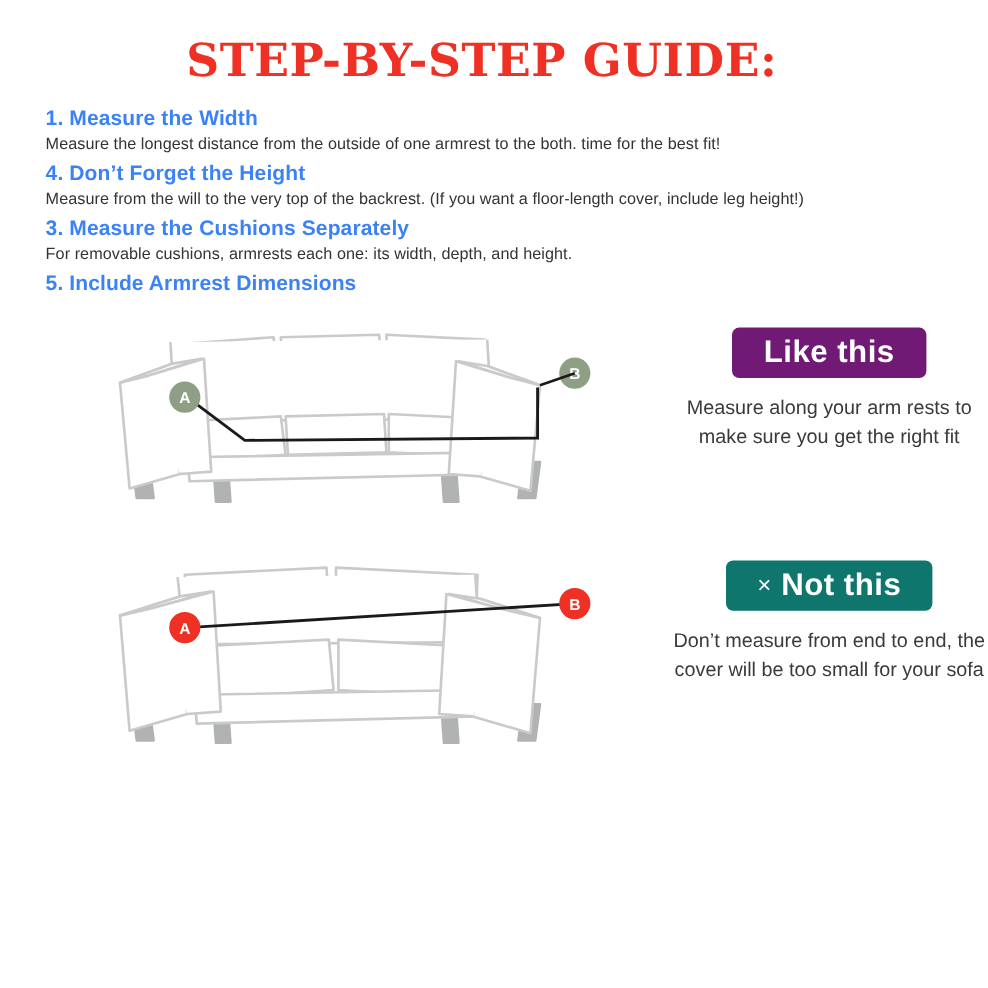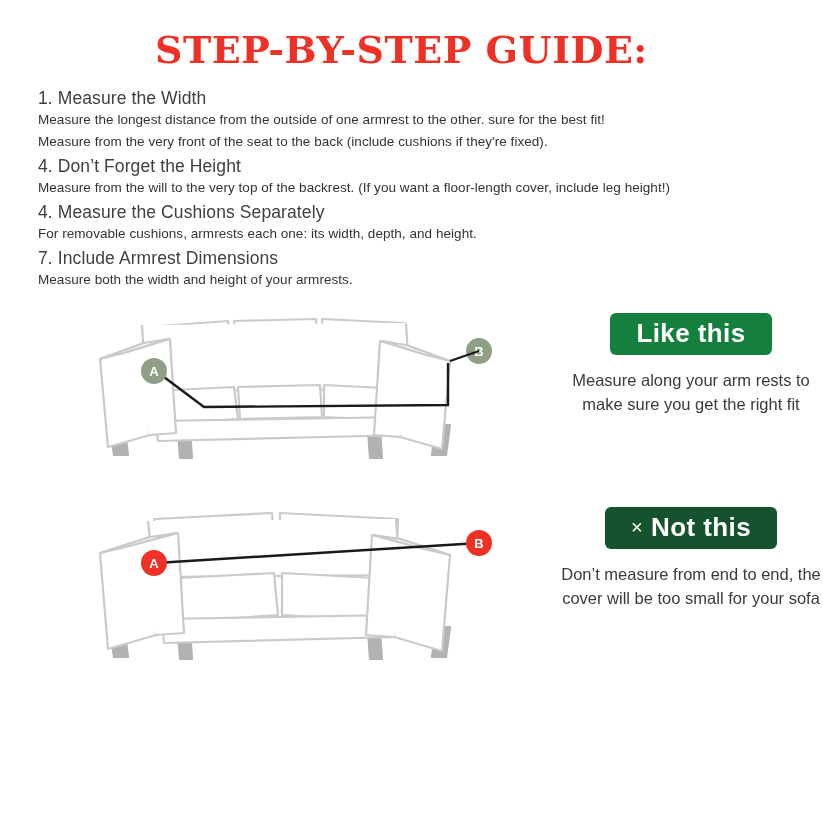--- a/index.html
+++ b/index.html
@@ -42,23 +42,23 @@
   }
 
   
   .steps {
     margin-top: 18px;
   }
   .step {
     margin-bottom: 7px;
   }
   .step-head {
-    color: #404040;
+    color: #3b82f6;
     font-size: 17.5px;
-    font-weight: normal;
+    font-weight: bold;
     margin: 0 0 3px 0;
     letter-spacing: 0.1px;
   }
   .step-body {
     color: #333333;
     font-size: 13.5px;
     margin: 0;
     letter-spacing: 0.05px;
   }
 
@@ -89,22 +89,22 @@
   .tag {
     display: inline-block;
     padding: 7px 26px 9px 26px;
     border-radius: 6px;
     color: #ffffff;
     font-size: 26px;
     font-weight: bold;
     letter-spacing: 0.4px;
     line-height: 1;
   }
-  .tag.good { background: #15803d; }
-  .tag.bad  { background: #14532d; }
+  .tag.good { background: #701a75; }
+  .tag.bad  { background: #0f766e; }
   .tag .x-mark {
     font-size: 20px;
     font-weight: normal;
     margin-right: 8px;
     position: relative;
     top: -2px;
   }
   .caption {
     margin-top: 14px;
     color: #3a3a3a;
@@ -118,36 +118,34 @@
 
 <div class="page">
 
   <div class="title-block">
     <div class="title-line1">Step-by-Step Guide:</div>
   </div>
 
   <div class="steps">
     <div class="step">
       <p class="step-head">1. Measure the Width</p>
-      <p class="step-body">Measure the longest distance from the outside of one armrest to the other. sure for the best fit!</p>
-    </div>
-    <div class="step">
-      <p class="step-body">Measure from the very front of the seat to the back (include cushions if they're fixed).</p>
+      <p class="step-body">Measure the longest distance from the outside of one armrest to the both. time for the best fit!</p>
+    </div>
+    <div class="step">
     </div>
     <div class="step">
       <p class="step-head">4.  Don’t Forget the Height</p>
       <p class="step-body">Measure from the will to the very top of the backrest. (If you want a floor-length cover, include leg height!)</p>
     </div>
     <div class="step">
-      <p class="step-head">4. Measure the Cushions Separately</p>
+      <p class="step-head">3. Measure the Cushions Separately</p>
       <p class="step-body">For removable cushions, armrests each one: its width, depth, and height.</p>
     </div>
     <div class="step">
-      <p class="step-head">7. Include Armrest Dimensions</p>
-      <p class="step-body">Measure both the width and height of your armrests.</p>
+      <p class="step-head">5. Include Armrest Dimensions</p>
     </div>
   </div>
 
   <div class="illustrations">
 
     <div class="sofa-panel top">
       <svg viewBox="0 0 500 185" width="500" height="185">
         <g fill="#ffffff" stroke="#c9cbc9" stroke-width="2.2" stroke-linejoin="round">
 
           <path d="M72 130 L86 130 L90 160 L76 160 Z" fill="#b0b3b2" stroke="#b0b3b2"></path>

